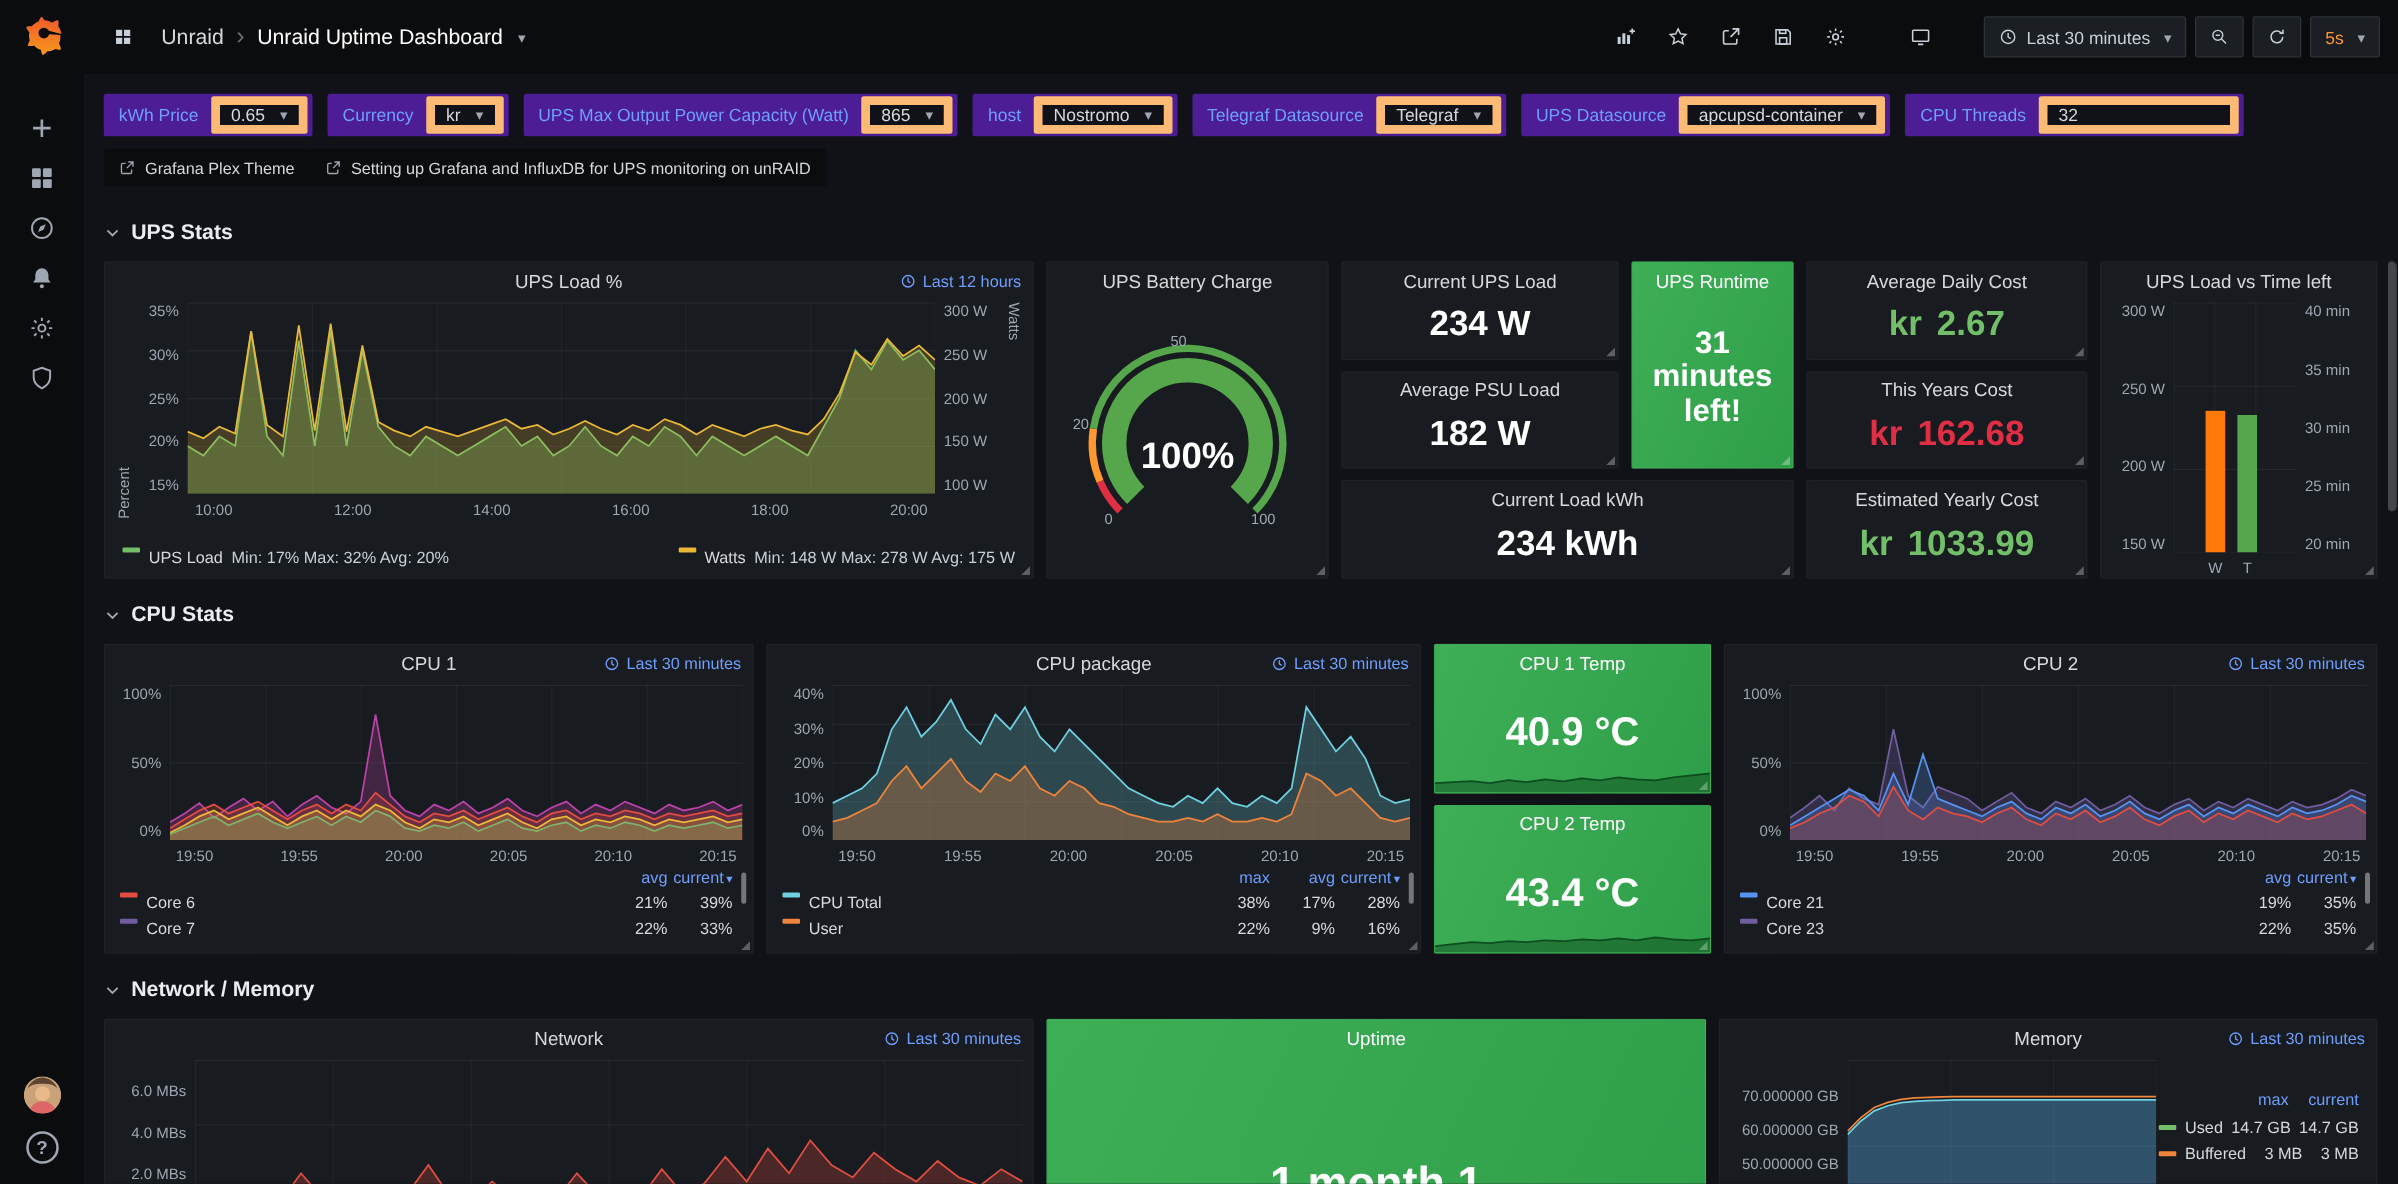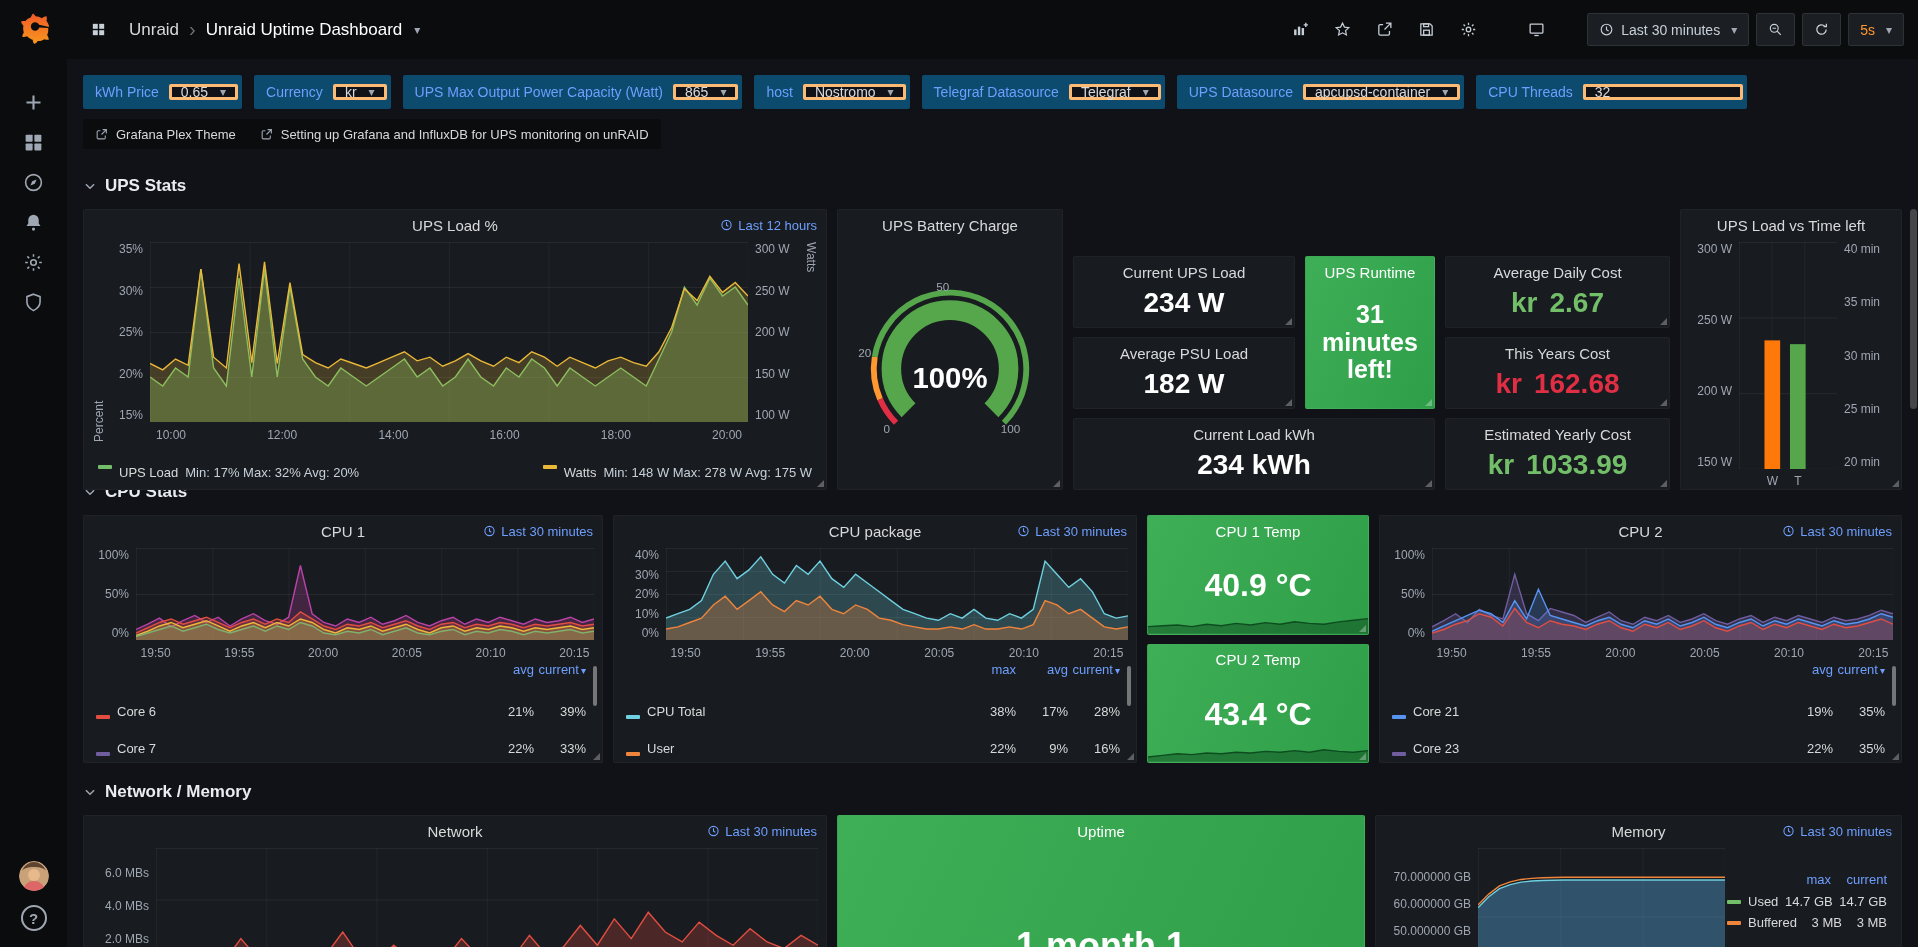--- a/index.html
+++ b/index.html
@@ -33,25 +33,25 @@
   .nav-gap { width:18px; }
   .nav-btn { height:33px; background:#1b1e22; border:1px solid #2c3235; border-radius:2px;
     display:flex; align-items:center; gap:7px; padding:0 11px; font-size:14px; color:#c7d0d9; cursor:pointer; }
   .nav-btn + .nav-btn { margin-left:-1px; }
   .nav-btn svg { width:15px; height:15px; }
 
   
   .content { position:absolute; left:67px; top:59px; right:0; bottom:0; padding:0 16px; overflow:hidden; }
 
   .var-row { display:flex; flex-wrap:wrap; gap:12px; margin-top:16px; }
-  .var-pill { display:flex; align-items:center; height:34px; background:#0c4a6e; border-radius:2px;
+  .var-pill { display:flex; align-items:center; height:34px; background:#4c1d95; border-radius:2px;
     padding:0 4px 0 12px; gap:10px; cursor:pointer; }
   .var-label { color:#6e9fff; font-size:14px; font-weight:500; white-space:nowrap; }
-  .var-value { display:flex; align-items:center; gap:8px; background:#111217; border:3px solid #fdba74;
-    border-radius:2px; height:16px; padding:0 9px; font-size:14px; color:#d8d9da; white-space:nowrap; }
+  .var-value { display:flex; align-items:center; gap:8px; background:#111217; border:7px solid #fdba74;
+    border-radius:2px; height:30px; padding:0 9px; font-size:14px; color:#d8d9da; white-space:nowrap; }
   .var-value.wide { width:160px; }
 
   .links-row { display:flex; gap:0; margin-top:10px; }
   .link-pill { display:flex; align-items:center; gap:8px; height:30px; background:#0b0c0e;
     border-radius:2px; padding:0 12px; font-size:13px; color:#d8d9da; cursor:pointer; }
   .link-pill svg { width:13px; height:13px; color:#9fa7b3; }
 
   .section-head { display:flex; align-items:center; gap:8px; margin-top:22px; height:30px;
     font-size:17px; font-weight:bold; color:#e9edf2; cursor:pointer; }
   .section-head svg { width:14px; height:14px; color:#9fa7b3; }
@@ -96,35 +96,35 @@
   .bar-xlabels { position:relative; height:20px; font-size:12px; color:#9fa7b3; }
   .bar-xlabels span { position:absolute; bottom:1px; transform:translateX(-50%); }
 
   .legend-inline { display:flex; justify-content:space-between; padding:3px 14px 9px; font-size:13px; }
   .leg-item { display:flex; gap:7px; cursor:pointer;margin-top:20px; }
   .swatch { width:14px; height:4px; border-radius:1px; flex:none; }
   .leg-stats { color:#c7d0d9; }
 
   .legend-table { position:relative; flex:0 0 66px; padding:2px 16px 6px 12px; font-size:13px; }
   .l-head { display:flex; justify-content:flex-end; color:#6e9fff; font-weight:500; height:20px; }
-  .l-row { display:flex; align-items:flex-end; height:21px; cursor:pointer;margin-top:16px; }
+  .l-row { display:flex; align-items:flex-start; height:21px; cursor:pointer; }
   .l-name { flex:1; color:#d8d9da; margin-left:7px; }
   .col { width:52px; text-align:right; }
   .sort::after { content:"▾"; font-size:10px; margin-left:2px; }
   .l-scroll { position:absolute; right:5px; top:6px; bottom:8px; width:4px; }
   .l-thumb { height:45%; background:rgba(255,255,255,0.4); border-radius:2px; }
 
   .legend-side { width:168px; font-size:13px; padding:24px 6px 0 2px; }
   .ls-head { display:flex; justify-content:flex-end; color:#6e9fff; font-weight:500; height:19px; }
   .ls-row { display:flex; align-items:center; height:21px; cursor:pointer; }
   .ls-row .l-name { margin-left:7px; }
   .legend-side .col { width:56px; }
 
   
-  .stats-grid { display:grid; grid-template-columns:222px 130px 1fr; grid-template-rows:1fr 1fr 1fr; gap:9px 10px;margin-top:47px; }
+  .stats-grid { display:grid; grid-template-columns:222px 130px 1fr; grid-template-rows:1fr 1fr 1fr; gap:9px 10px; }
   .stat-value { flex:1; display:flex; align-items:center; justify-content:center;
     font-size:28px; font-weight:bold; color:#fff; padding-bottom:8px; white-space:nowrap; }
   .stat-value .prefix { margin-right:12px; }
   .panel.bg-green { background:linear-gradient(115deg,#3eae57,#2f9e48); }
   .panel.bg-green .p-head { color:#fff; }
   .runtime-value { flex:1; display:flex; align-items:center; justify-content:center; text-align:center;
     font-size:25px; line-height:1.1; font-weight:bold; color:#fff; padding:0 6px 10px; }
   .temp-value { font-size:32px; }
   .uptime-value { font-size:36px; }
   .spark { position:absolute; left:0; right:0; bottom:0; height:27%; }

